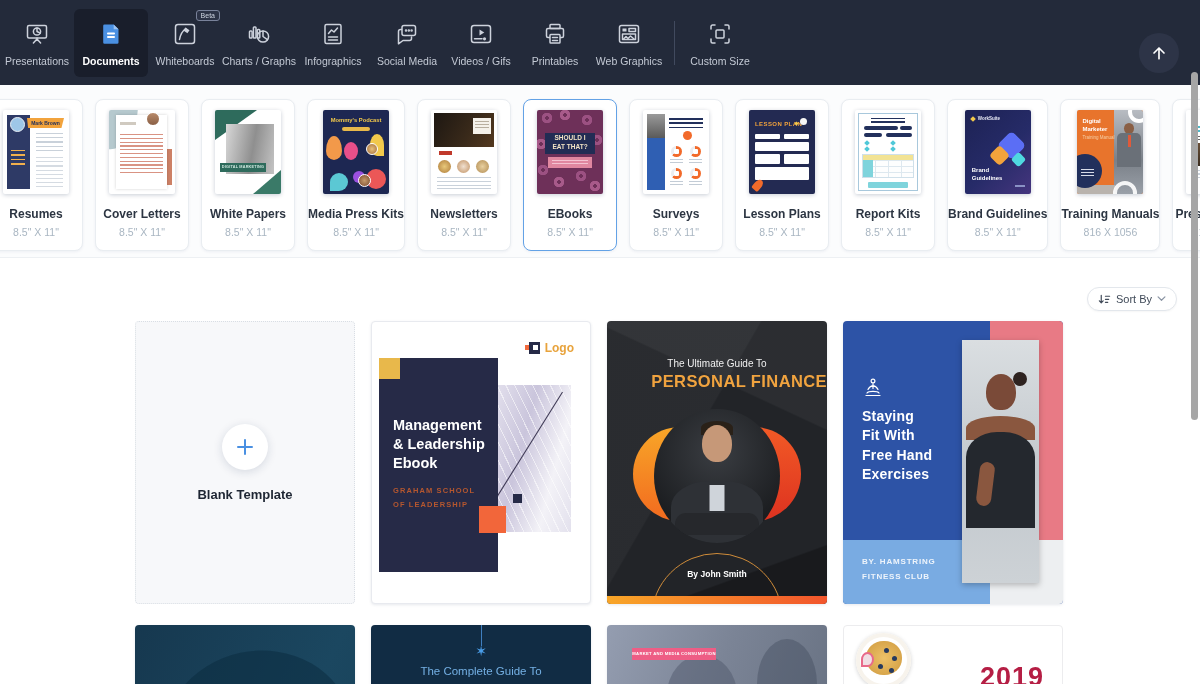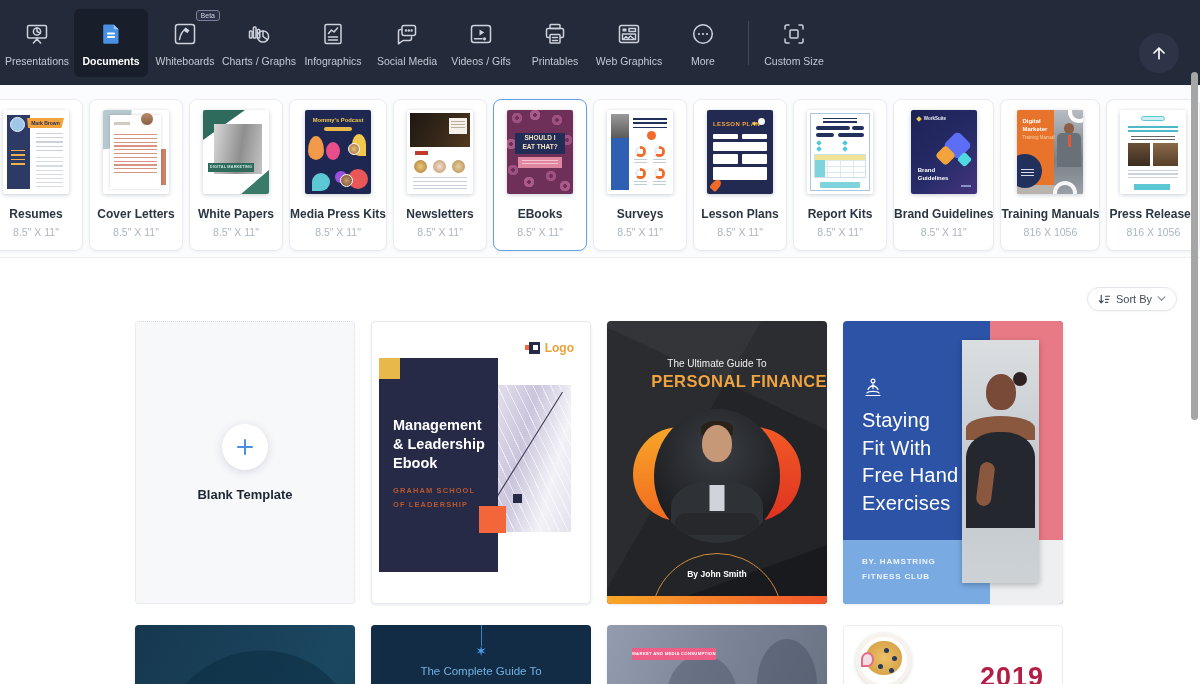--- a/index.html
+++ b/index.html
@@ -14,21 +14,21 @@
   .nav-item { width:74px; height:68px; display:flex; flex-direction:column; align-items:center; justify-content:center; border-radius:6px; position:relative; cursor:pointer; }
   .nav-item.selected { background:#191e2b; }
   .nav-icon { height:30px; display:flex; align-items:center; justify-content:center; }
   .nav-label { font-size:10.5px; color:#c3c9d4; margin-top:6px; white-space:nowrap; }
   .nav-item.selected .nav-label { color:#fff; font-weight:bold; }
   .beta { position:absolute; top:1px; right:2px; font-size:7px; color:#ccd2de; border:1px solid #79829a; border-radius:3px; padding:1px 4px; background:#2b3245; }
   .nav-sep { width:1px; height:44px; background:#414a5e; margin:0 8px; }
   .fab { position:absolute; right:21px; top:33px; width:40px; height:40px; border-radius:50%; background:#2d3447; border:none; display:flex; align-items:center; justify-content:center; cursor:pointer; z-index:5; }
 
   
-  .carousel { position:absolute; top:85px; left:0; right:0; height:173px; background:#fbfcfd; border-bottom:1px solid #edf0f3; display:flex; gap:6px; padding-top:14px; overflow:hidden; }
+  .carousel { position:absolute; top:85px; left:0; right:0; height:173px; background:#fbfcfd; border-bottom:1px solid #edf0f3; display:flex; gap:12px; padding-top:14px; overflow:hidden; }
   .ccard { flex:0 0 94px; height:152px; background:#fff; border:1px solid #e9edf1; border-radius:8px; box-shadow:0 1px 3px rgba(16,36,94,.06); text-align:center; padding-top:10px; cursor:pointer; }
   .ccard.first { margin-left:-11px; }
   .ccard.selected { border:1.5px solid #63a2e6; padding-top:9.5px; }
   .cthumb { width:66px; height:84px; margin:0 auto; position:relative; border-radius:2px; box-shadow:0 1px 4px rgba(10,31,68,.22); overflow:hidden; background:#fff; }
   .cthumb div { position:absolute; }
   .ctitle { font-size:12px; font-weight:bold; color:#2c3542; margin-top:13px; white-space:nowrap; }
   .csize { font-size:10.5px; color:#a9b6c2; margin-top:5px; }
 
   
   .th-res { background:#fff; }
@@ -217,21 +217,21 @@
   .fit-coral { right:0; top:0; width:73px; height:219px; background:#e87a85; }
   .fit-gray { right:0; top:219px; width:73px; bottom:0; background:#edeff1; }
   .fit-band { left:0; top:219px; width:147px; bottom:0; background:#79abe2; }
   .fit-photo { left:119px; top:19px; width:77px; height:243px; background:linear-gradient(180deg,#dadee1 0%,#c2c8cd 55%,#cdd2d6); box-shadow:0 2px 6px rgba(0,0,0,.25); overflow:hidden; }
   .fit-photo .sh { left:4px; top:76px; right:4px; height:24px; background:#8a573f; border-radius:50% 50% 0 0; }
   .fit-photo .bun { right:12px; top:32px; width:14px; height:14px; border-radius:50%; background:#2e2320; }
   .fit-photo .head { left:50%; top:34px; transform:translateX(-50%); width:30px; height:36px; border-radius:50% 50% 46% 46%; background:#7a4a38; }
   .fit-photo .top { left:4px; top:92px; right:4px; height:96px; background:#24282e; border-radius:45% 45% 0 0/26% 26% 0 0; }
   .fit-photo .hands { left:16px; top:122px; width:15px; height:44px; background:#8a573f; border-radius:8px; transform:rotate(7deg); }
   .fit-icon { left:19px; top:56px; }
-  .fit-title { left:19px; top:86px; color:#fff; font-weight:normal; font-size:20px; line-height:1.38; white-space:pre-line; letter-spacing:.2px; }
+  .fit-title { left:19px; top:86px; color:#fff; font-weight:bold; font-size:14px; line-height:1.38; white-space:pre-line; letter-spacing:.2px; }
   .fit-by { left:19px; top:233px; color:#eef4fb; font-size:8px; font-weight:bold; letter-spacing:.8px; line-height:1.9; white-space:pre-line; }
 
   .g-watch { background:
     radial-gradient(circle at 72% 130%, rgba(255,255,255,.07), transparent 52%),
     linear-gradient(115deg,#16384f,#1b4760 60%,#174057); }
   .watch-band { left:28px; top:26px; width:190px; height:170px; border-radius:50%; background:rgba(11,44,63,.55); transform:rotate(-12deg); }
 
   .g-guide { background:#112c44; }
   .gl-line { left:50%; top:0; width:1px; height:21px; background:#3f7fc0; }
   .gl-star { top:19px; left:0; right:0; text-align:center; color:#4a9de8; font-size:14px; line-height:1; }
@@ -358,31 +358,20 @@
         <span class="nav-icon">
           <svg width="26" height="26" viewBox="0 0 26 26" fill="none" stroke="#cdd2dc" stroke-width="1.5" stroke-linecap="round" stroke-linejoin="round">
               <rect x="3.5" y="4.5" width="19" height="17" rx="2"></rect>
               <rect x="6.5" y="7.5" width="4" height="3" fill="#cdd2dc" stroke="none"></rect>
               <rect x="13" y="7.5" width="6.5" height="3"></rect>
               <rect x="6.5" y="13" width="13" height="5.5"></rect>
               <path d="M7.5 18l2.5-2.5 2 2 2.5-2.5 3.5 3"></path>
             </svg>
         </span>
         <span class="nav-label">Web Graphics</span>
-      </div>
-      <div class="nav-item">
-        <span class="nav-icon">
-          <svg width="26" height="26" viewBox="0 0 26 26" fill="none" stroke="#cdd2dc" stroke-width="1.5">
-              <circle cx="13" cy="13" r="9.3"></circle>
-              <circle cx="9" cy="13" r="1.1" fill="#cdd2dc" stroke="none"></circle>
-              <circle cx="13" cy="13" r="1.1" fill="#cdd2dc" stroke="none"></circle>
-              <circle cx="17" cy="13" r="1.1" fill="#cdd2dc" stroke="none"></circle>
-            </svg>
-        </span>
-        <span class="nav-label">More</span>
       </div>
       <div class="nav-sep"></div>
       <div class="nav-item">
         <span class="nav-icon">
           <svg width="26" height="26" viewBox="0 0 26 26" fill="none" stroke="#cdd2dc" stroke-width="1.5" stroke-linecap="round" stroke-linejoin="round">
               <path d="M4 8V5.5A1.5 1.5 0 0 1 5.5 4H8M18 4h2.5A1.5 1.5 0 0 1 22 5.5V8M22 18v2.5a1.5 1.5 0 0 1-1.5 1.5H18M8 22H5.5A1.5 1.5 0 0 1 4 20.5V18"></path>
               <rect x="9" y="9" width="8" height="8" rx="1"></rect>
             </svg>
         </span>
         <span class="nav-label">Custom Size</span>

